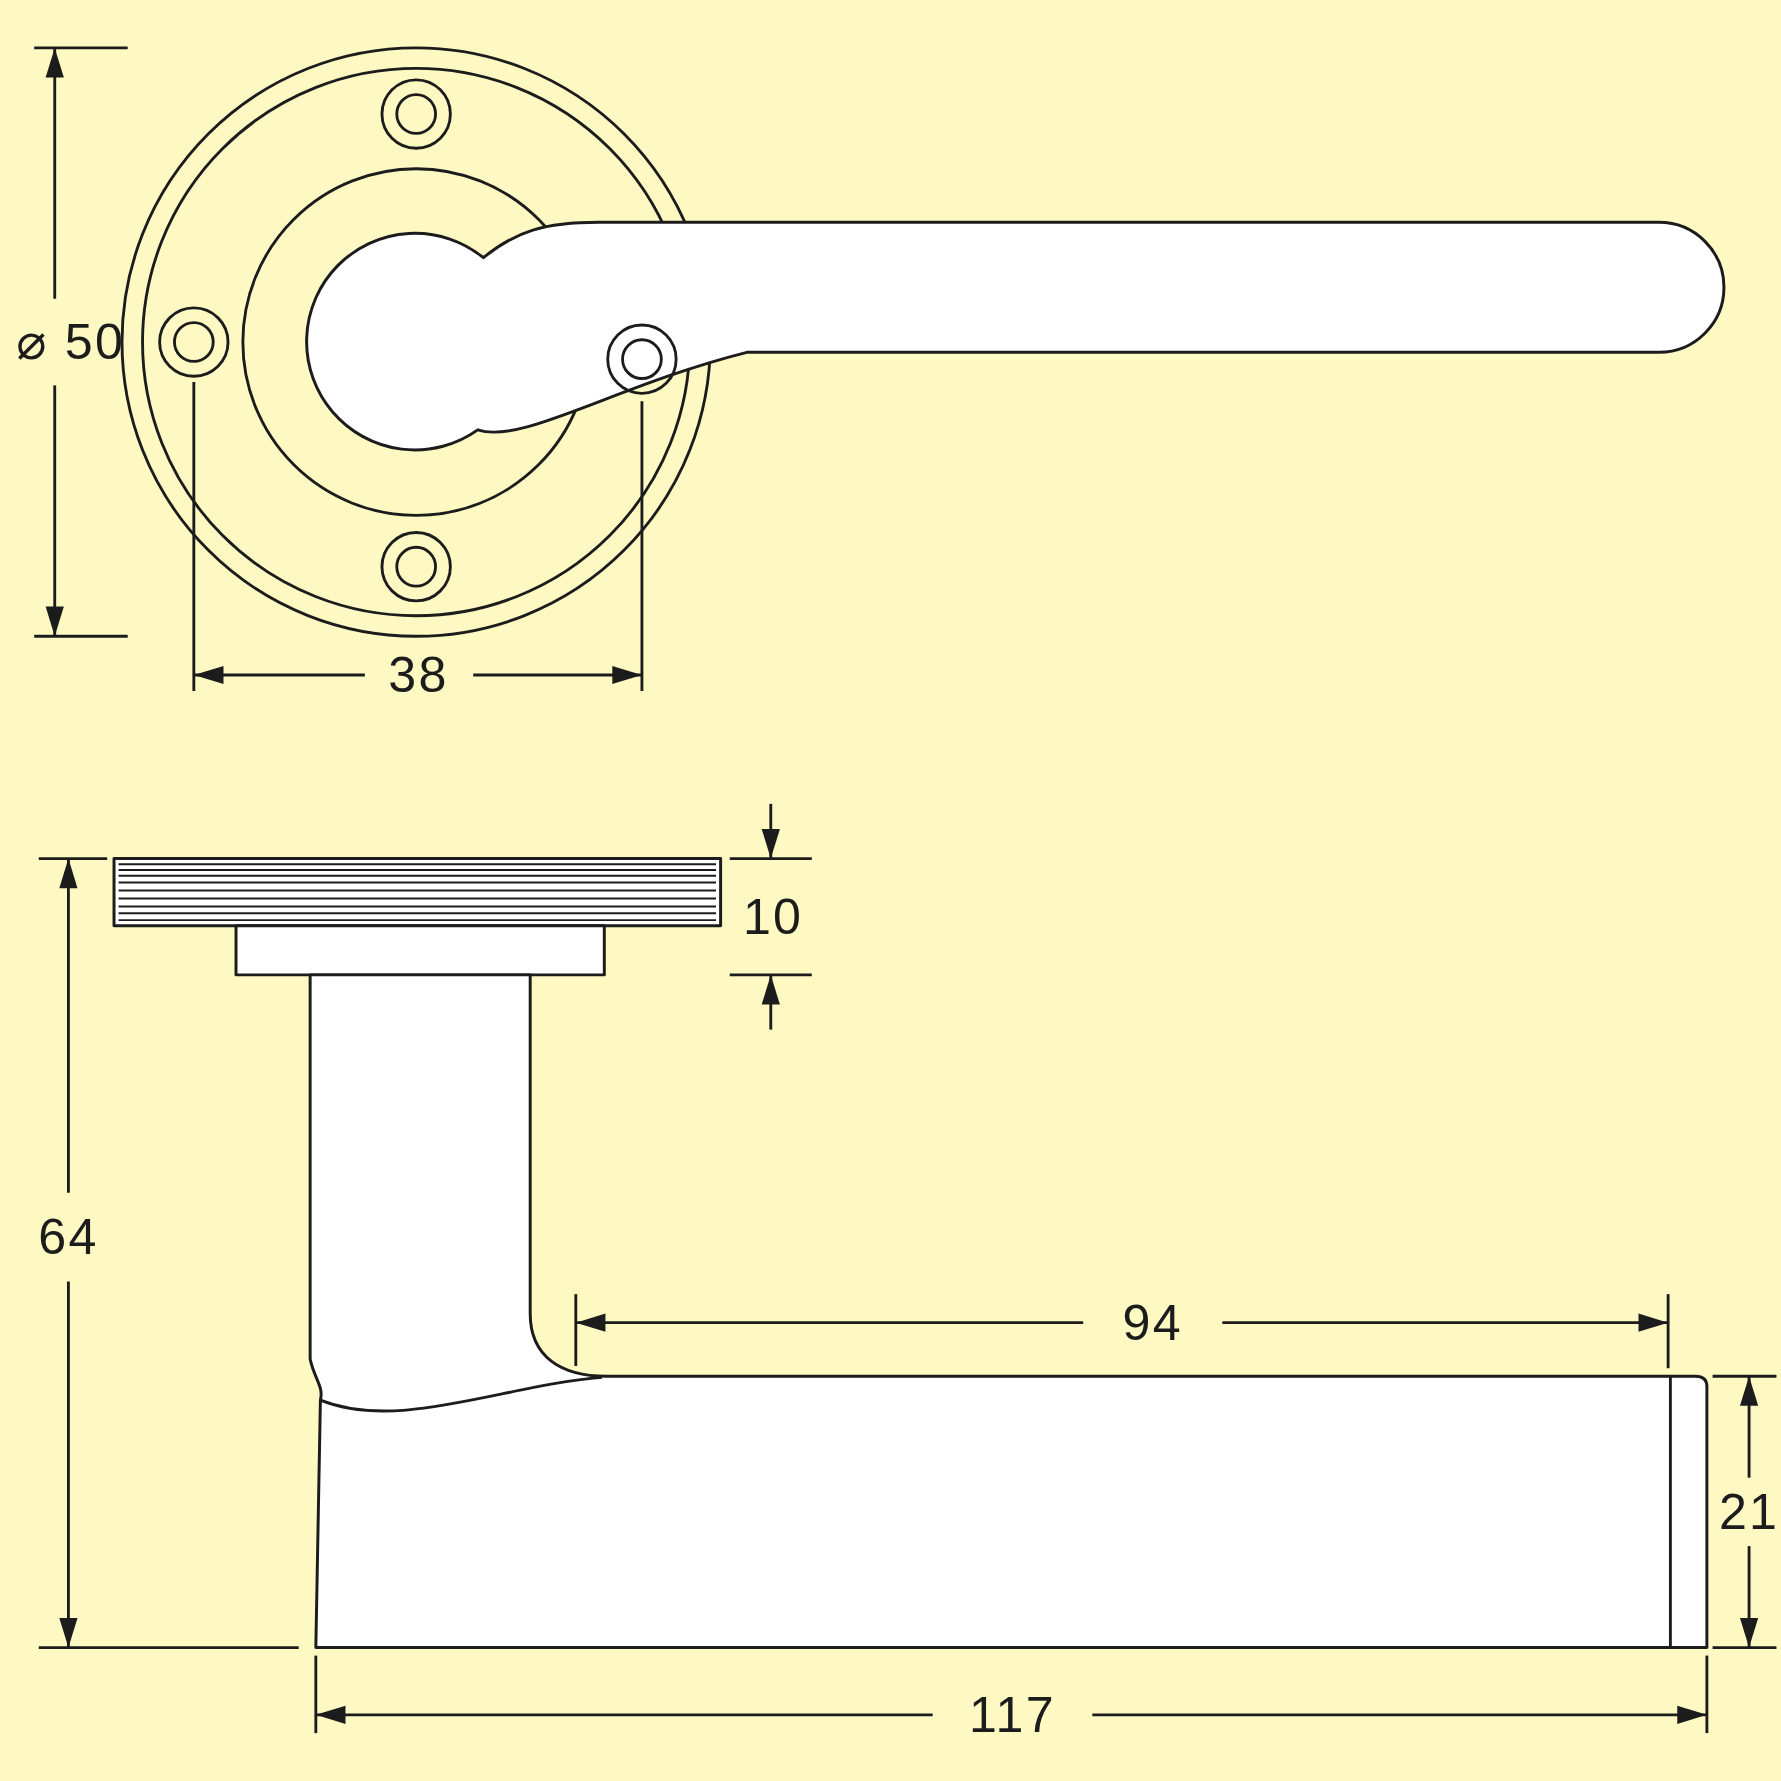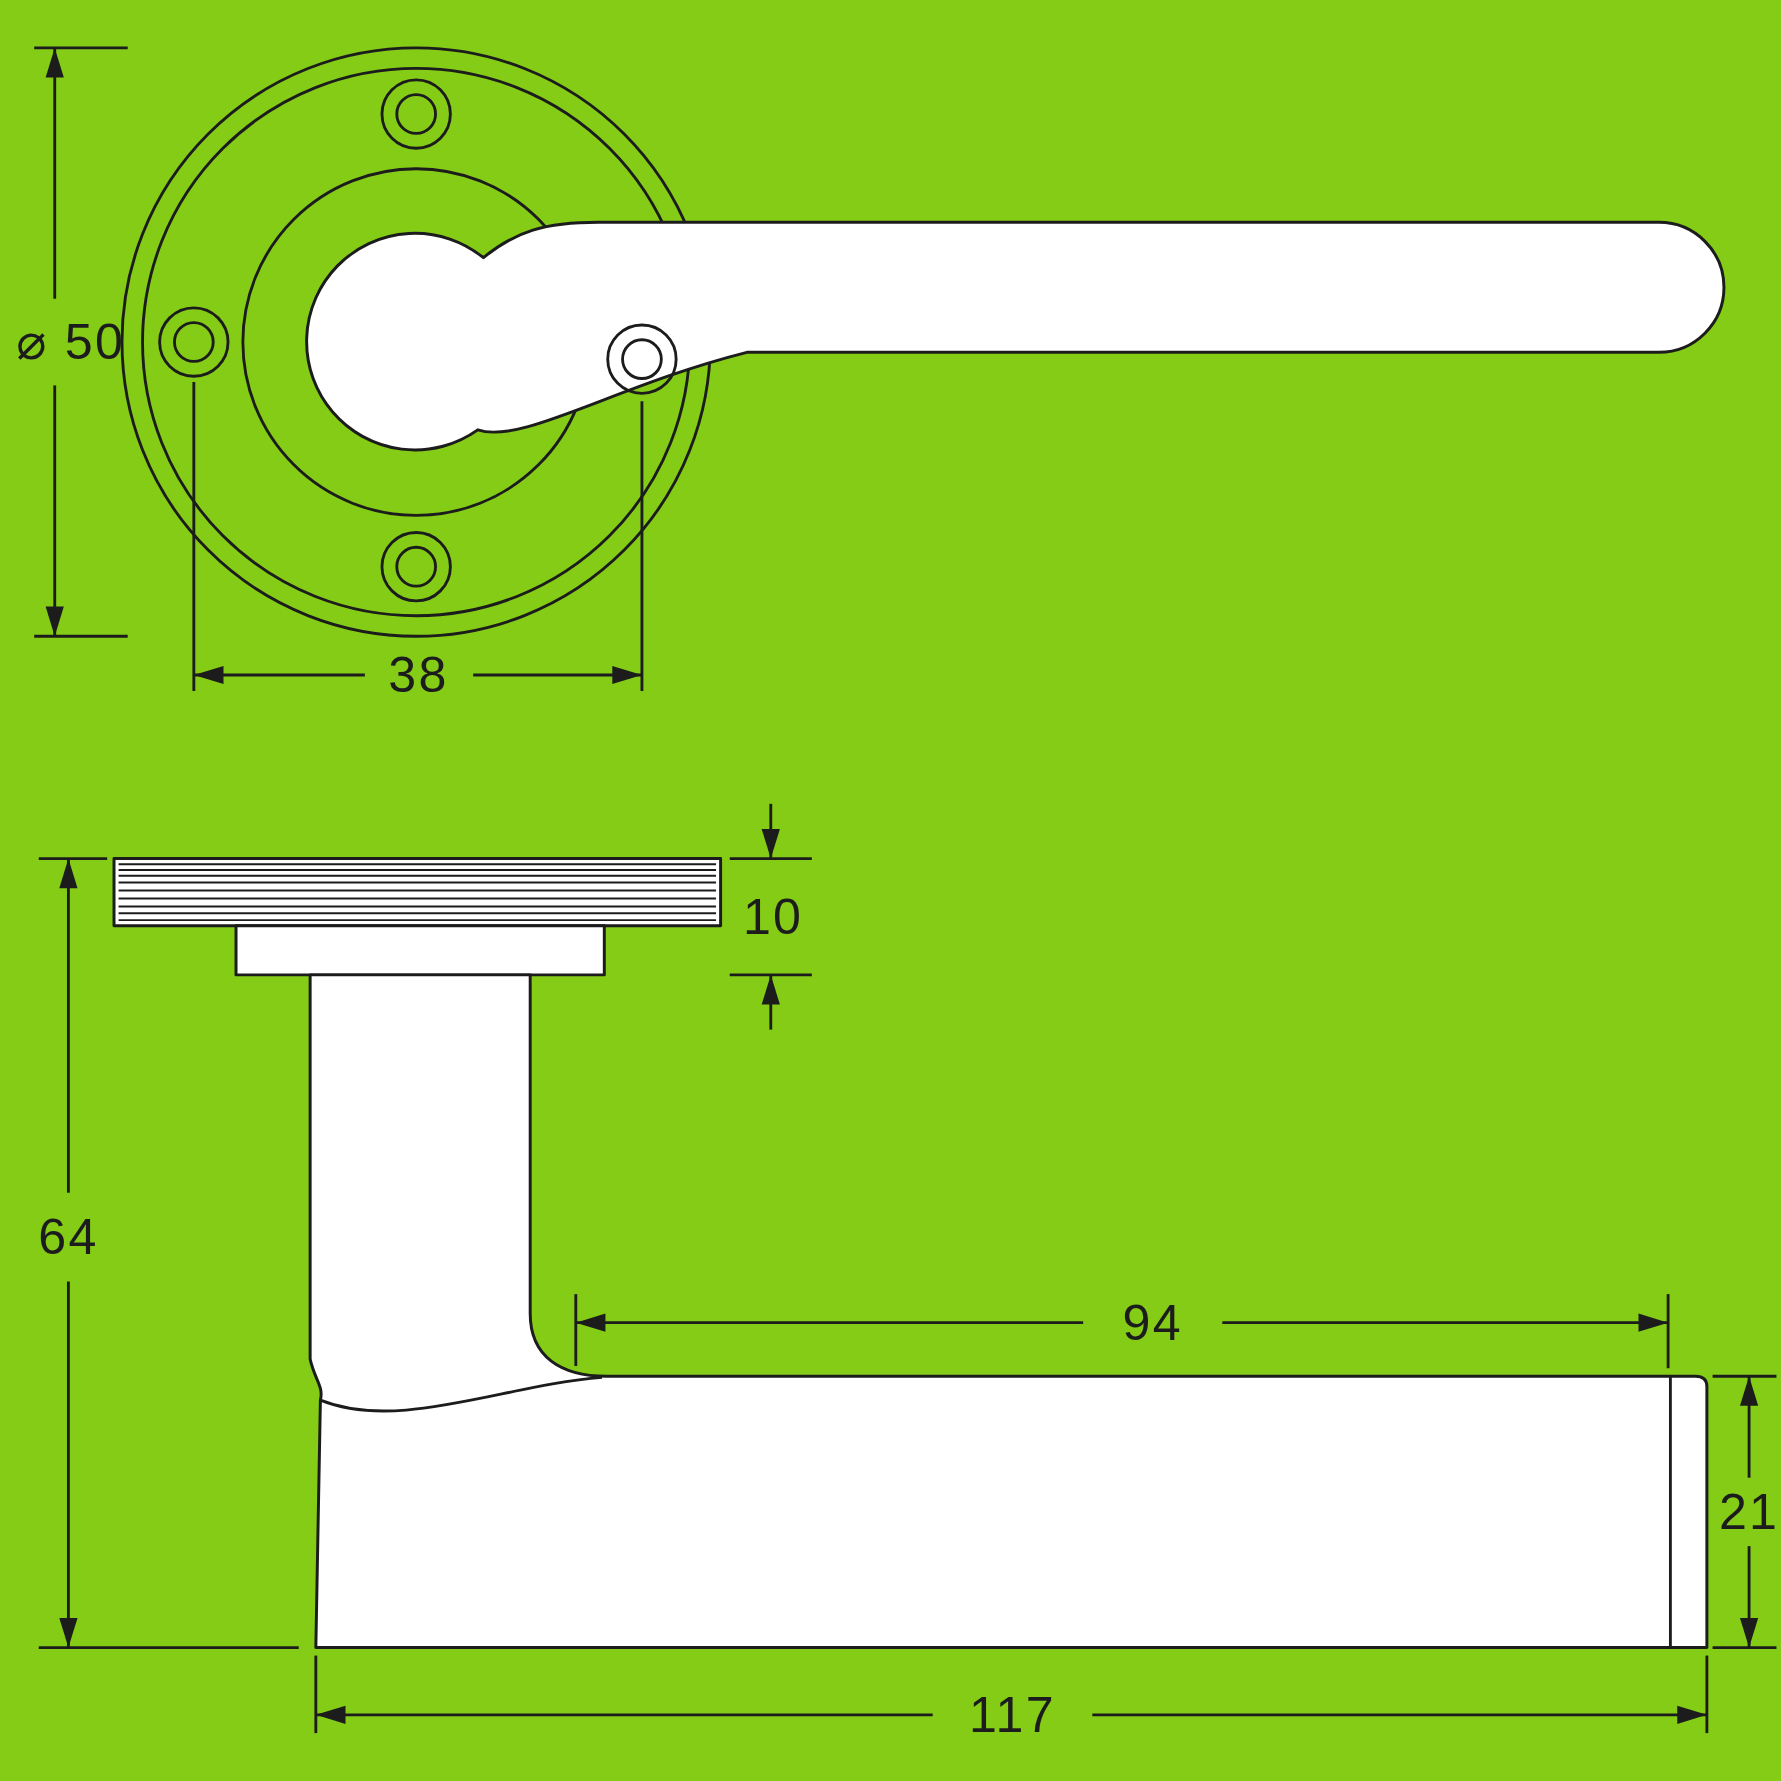--- a/index.html
+++ b/index.html
@@ -3,21 +3,21 @@
 <meta charset="utf-8">
 <style>
   html, body {
     margin: 0;
     padding: 0;
     background: #ffffff;
   }
   .page {
     width: 1781px;
     height: 1781px;
-    background: #84cc16;
+    background: #fef9c3;
     position: relative;
     overflow: hidden;
   }
   svg { display: block; }
   .ln {
     stroke: #1c1c1c;
     stroke-width: 2.5;
     fill: none;
     stroke-linecap: butt;
   }

